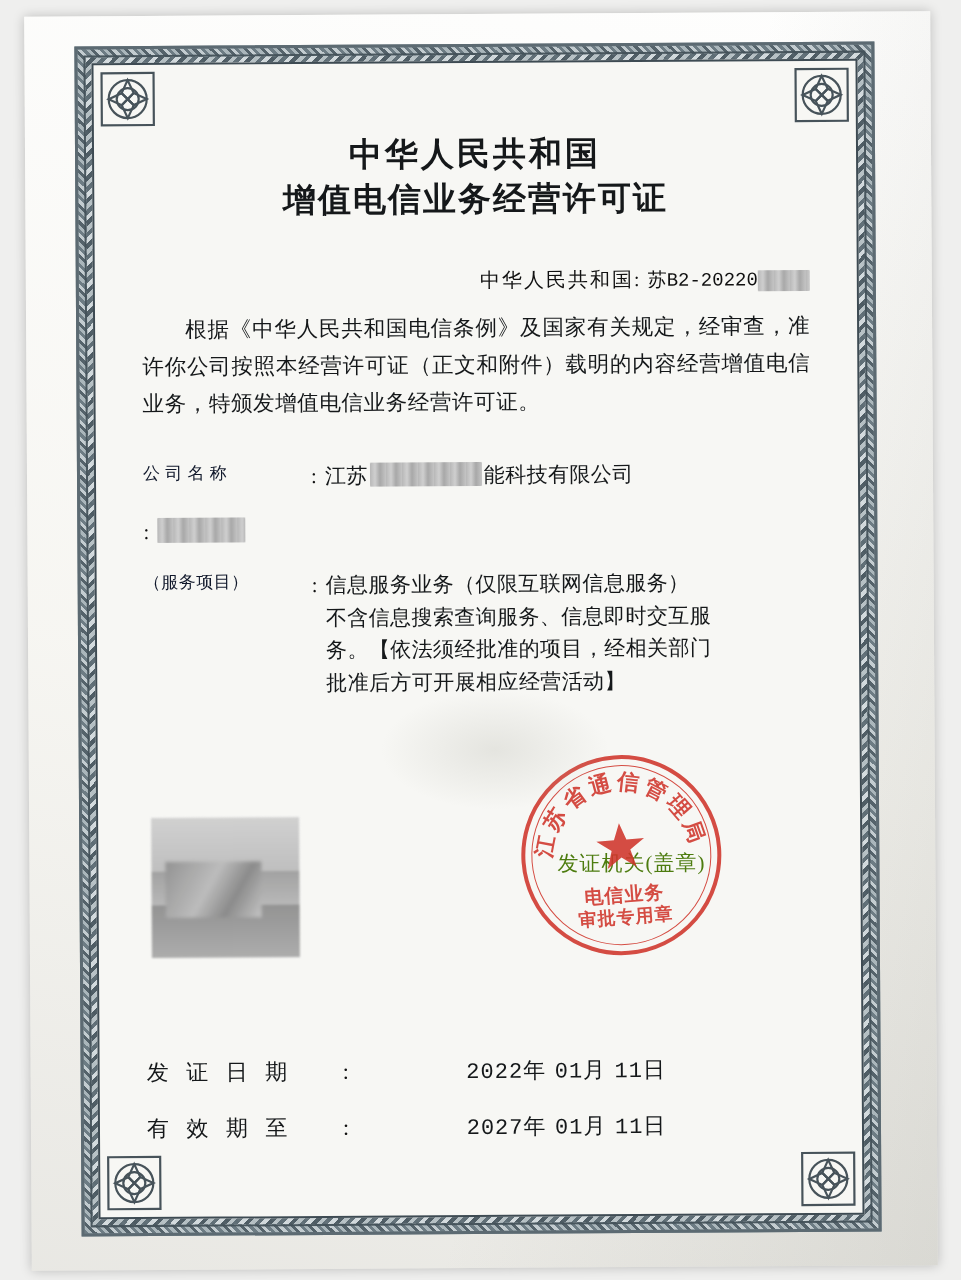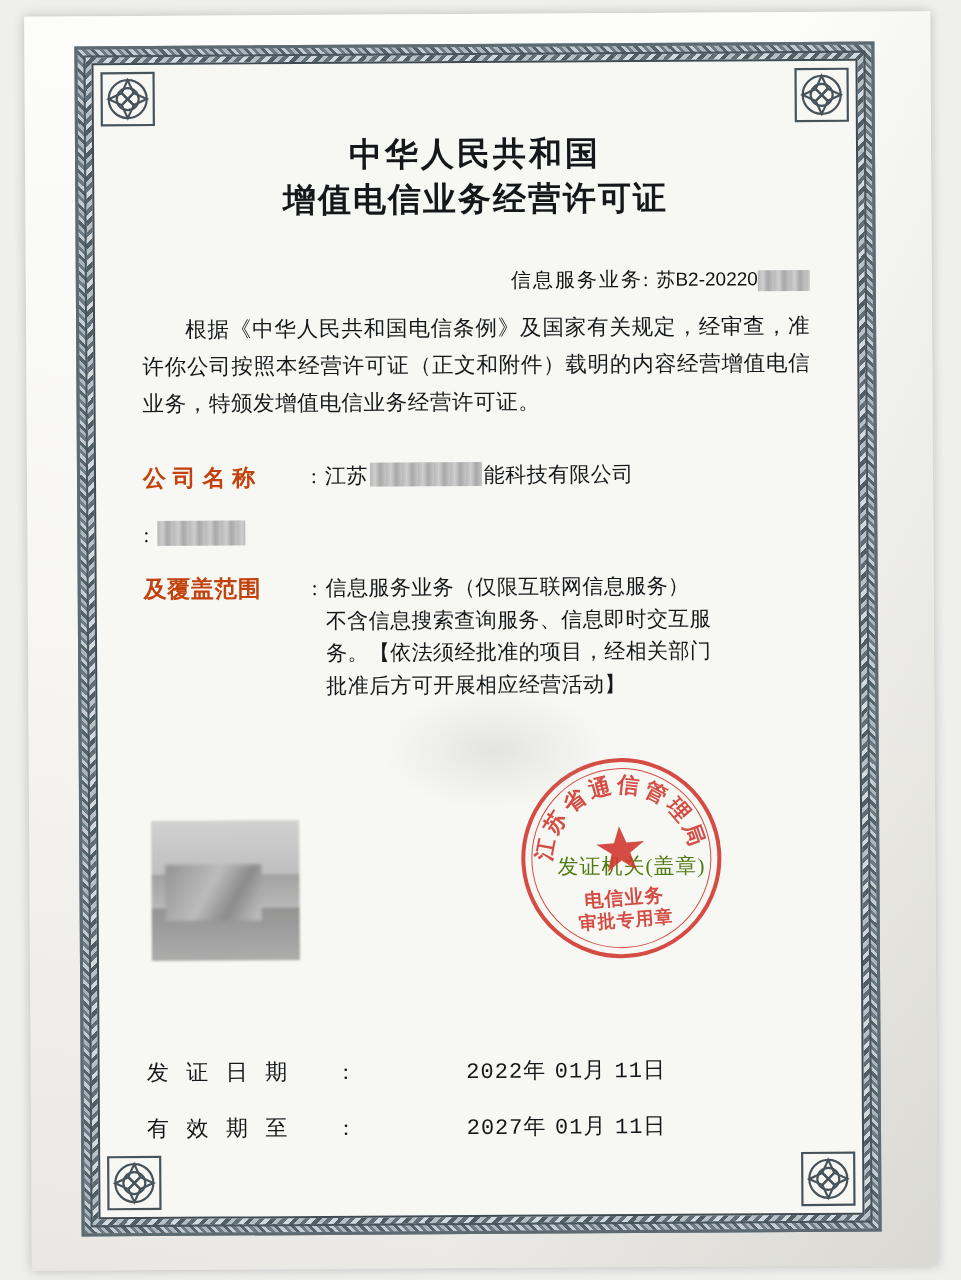--- a/index.html
+++ b/index.html
@@ -121,21 +121,21 @@
   
   .license-no-row {
     margin-top: 46px;
     text-align: right;
     font-size: 20px;
     letter-spacing: 1px;
     white-space: nowrap;
   }
   .license-no-label { letter-spacing: 2px; }
   .license-no-value {
-    font-family: Liberation Sans, sans-serif;
+    font-family: Liberation Mono, monospace;
     font-size: 19px;
     letter-spacing: 0px;
   }
   .redact {
     display: inline-block;
     vertical-align: middle;
     background:
       repeating-linear-gradient(90deg, #b8b8b8 0px, #cfcfcf 5px, #a8a8a8 10px, #c4c4c4 16px),
       #bcbcbc;
     filter: blur(0.4px);
@@ -157,25 +157,24 @@
   
   .fields { margin-top: 38px; }
   .field-row {
     display: flex;
     align-items: flex-start;
     margin-bottom: 22px;
   }
   .field-label {
     width: 168px;
     flex: 0 0 168px;
-    font-size: 23px;
+    font-size: 17px;
     line-height: 1.55;
     letter-spacing: 0.5px;
-    color: #c2410c;
-    font-weight: bold;
+    color: #0f172a;
   }
   .field-colon { width: 14px; flex: 0 0 14px; font-size: 21px; line-height: 1.55; }
   .field-value {
     flex: 1;
     font-size: 21px;
     line-height: 1.55;
     letter-spacing: 0.4px;
     color: #15181a;
   }
   .field-value .redact.name { width: 112px; height: 24px; vertical-align: -4px; margin: 0 2px; }
@@ -366,42 +365,42 @@
   </div>
 
   <div class="content">
 
     <div class="title-block">
       <div class="title-line1">中华人民共和国</div>
       <div class="title-line2">增值电信业务经营许可证</div>
     </div>
 
     <div class="license-no-row">
-      <span class="license-no-label">信息服务业务:</span>
+      <span class="license-no-label">中华人民共和国:</span>
       <span class="license-no-value">苏B2-20220</span><span class="redact sm"></span>
     </div>
 
     <p class="para">根据《中华人民共和国电信条例》及国家有关规定，经审查，准许你公司按照本经营许可证（正文和附件）载明的内容经营增值电信业务，特颁发增值电信业务经营许可证。</p>
 
     <div class="fields">
 
       <div class="field-row">
         <div class="field-label">公 司 名 称</div>
         <div class="field-colon">:</div>
         <div class="field-value"><span>江苏</span><span class="redact name"></span><span>能科技有限公司</span></div>
       </div>
 
       <div class="field-row">
         <div class="field-colon">:</div>
         <div class="field-value"><span class="redact rep"></span></div>
       </div>
 
       <div class="field-row">
         <div class="field-label multi">
-          <div>及覆盖范围</div>
+          <div>（服务项目）</div>
         </div>
         <div class="field-colon">:</div>
         <div class="field-value scope-value">
           <div>信息服务业务（仅限互联网信息服务）</div>
           <div>不含信息搜索查询服务、信息即时交互服</div>
           <div>务。【依法须经批准的项目，经相关部门</div>
           <div>批准后方可开展相应经营活动】</div>
         </div>
       </div>
 

